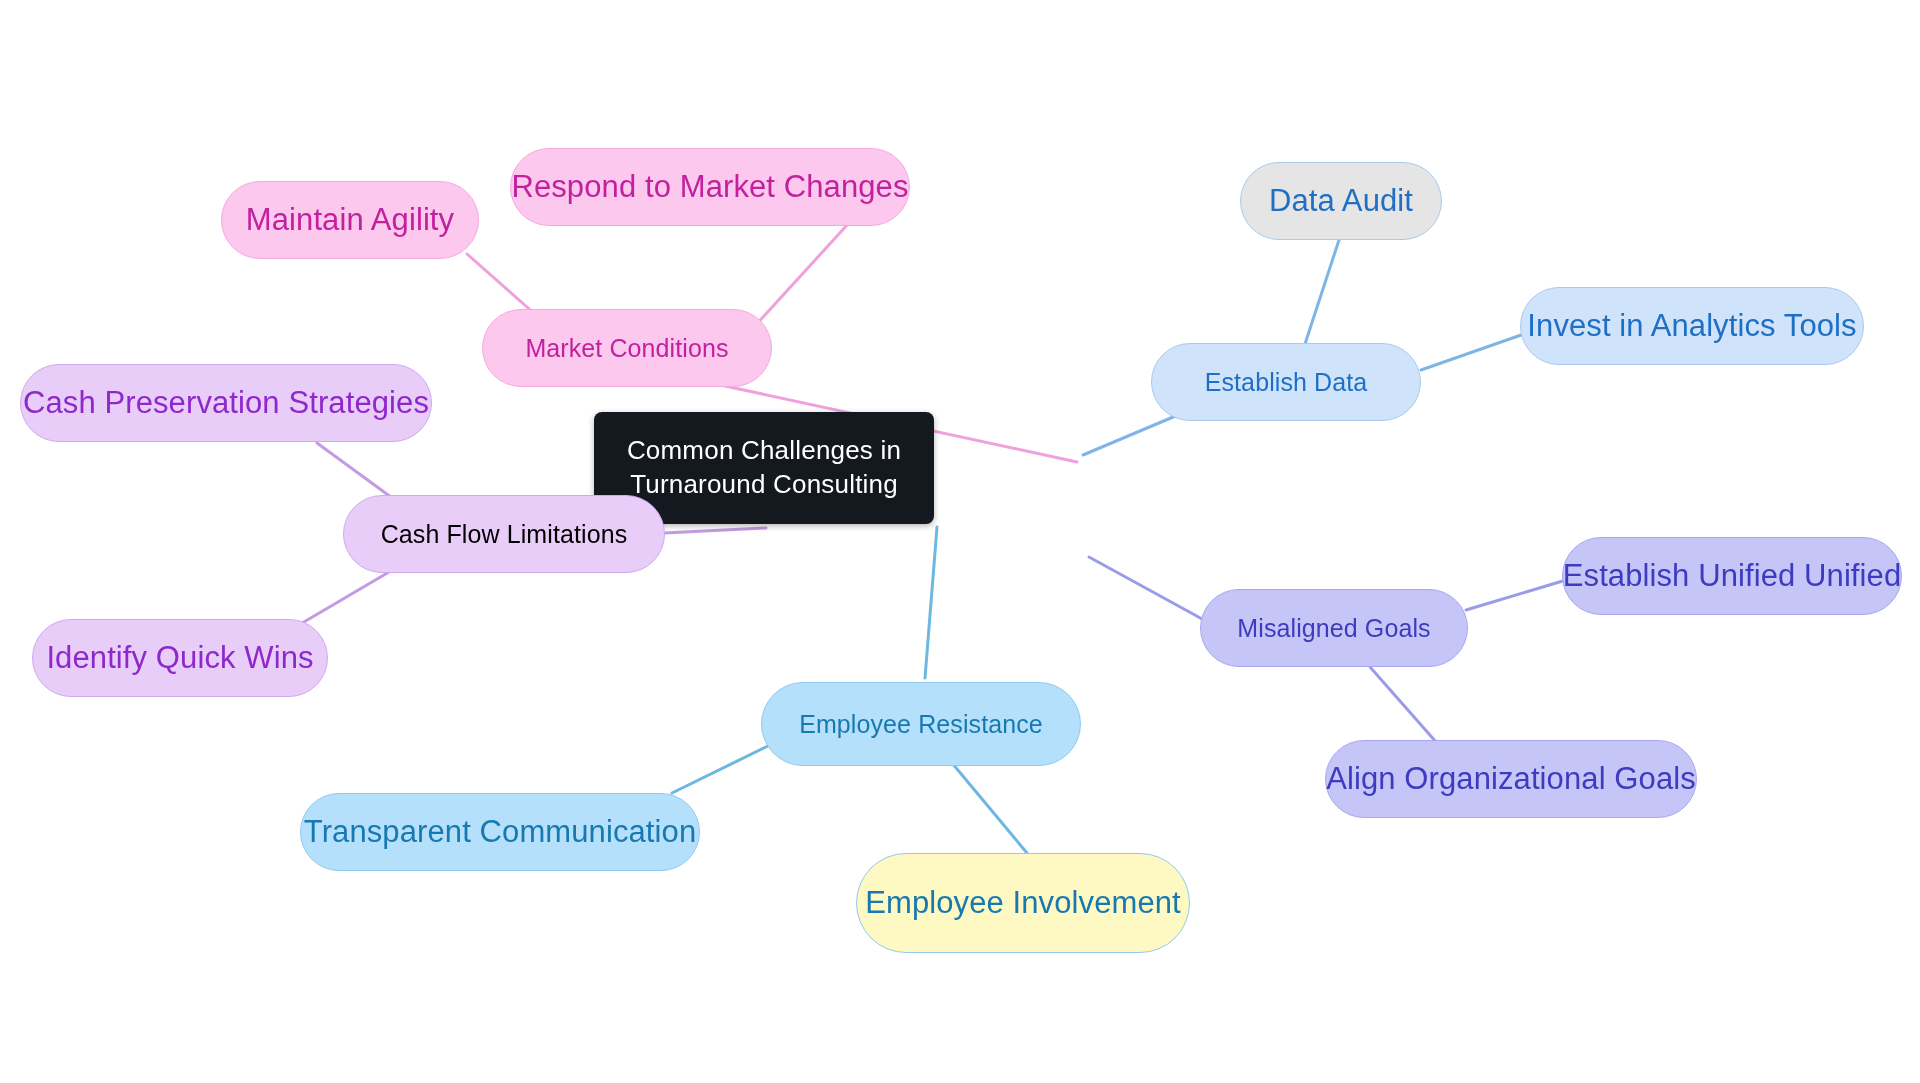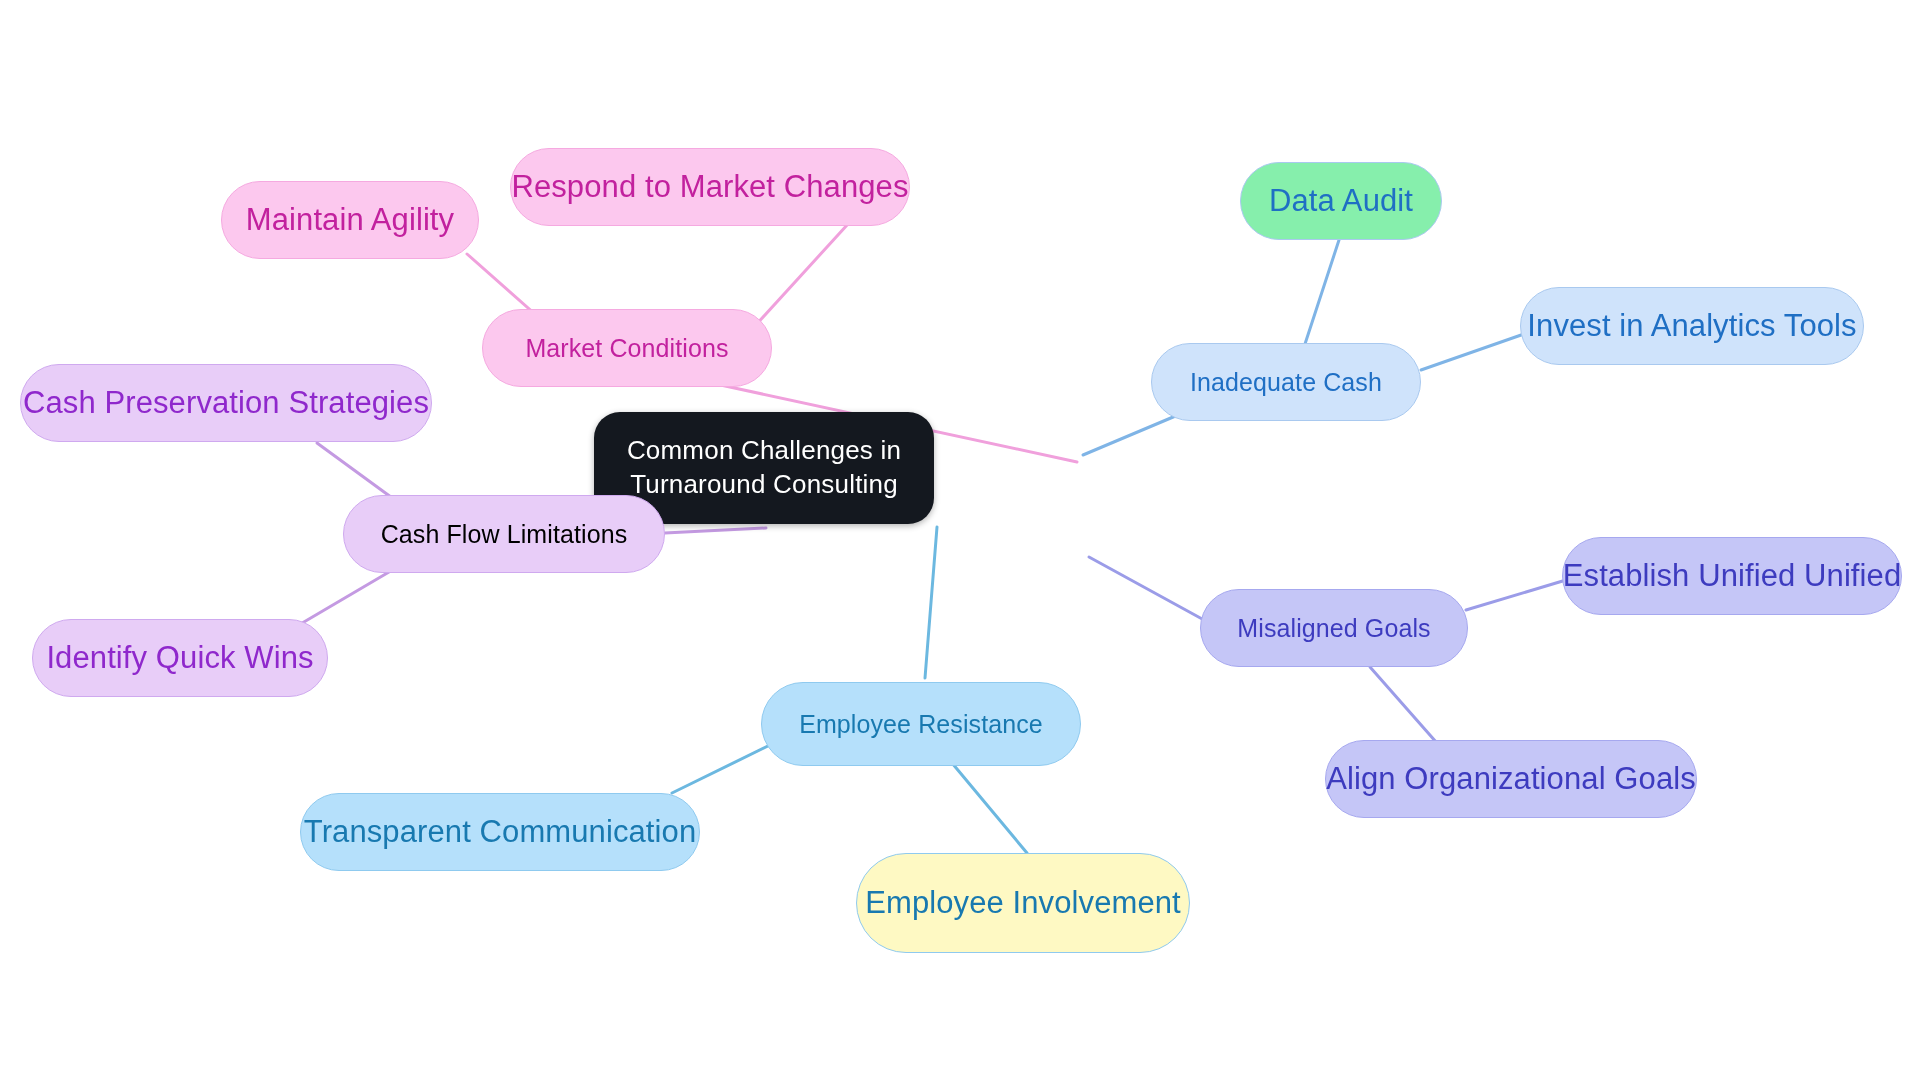--- a/index.html
+++ b/index.html
@@ -34,21 +34,21 @@
     justify-content: center;
     text-align: center;
     border-radius: 999px;
     border-style: solid;
     border-width: 1.5px;
     white-space: pre;
     line-height: 1.28;
     letter-spacing: 0.1px;
   }
   .node-root {
-    border-radius: 26px;
+    border-radius: 8px;
     border-width: 0;
     color: #ffffff;
     font-size: 26px;
     letter-spacing: 0.2px;
     line-height: 1.3;
     box-shadow: 0 2px 6px rgba(0,0,0,0.30);
   }
   .node-branch { font-size: 25px; }
   .node-leaf   { font-size: 31px; }
 </style>
@@ -72,25 +72,25 @@
       <line x1="766" y1="528" x2="665" y2="533" stroke="#c49ae2" stroke-width="3" stroke-linecap="round"></line>
       <line x1="395" y1="500" x2="317" y2="443" stroke="#c49ae2" stroke-width="3" stroke-linecap="round"></line>
       <line x1="389" y1="572" x2="292" y2="629" stroke="#c49ae2" stroke-width="3" stroke-linecap="round"></line>
     </svg>
   <div id="node-layer">
       <div class="node node-root" style="left: 594px; top: 412px; width: 340px; height: 112px; background: rgb(20, 24, 31); color: rgb(255, 255, 255);"><span>Common Challenges in
 Turnaround Consulting</span></div>
       <div class="node node-branch" style="left: 482px; top: 309px; width: 290px; height: 78px; background: rgb(252, 200, 238); color: rgb(194, 33, 158); border-color: rgb(245, 169, 224);"><span>Market Conditions</span></div>
       <div class="node node-leaf" style="left: 221px; top: 181px; width: 258px; height: 78px; background: rgb(252, 200, 238); color: rgb(194, 33, 158); border-color: rgb(245, 169, 224);"><span>Maintain Agility</span></div>
       <div class="node node-leaf" style="left: 510px; top: 148px; width: 400px; height: 78px; background: rgb(252, 200, 238); color: rgb(194, 33, 158); border-color: rgb(245, 169, 224);"><span>Respond to Market Changes</span></div>
-      <div class="node node-branch" style="left: 1151px; top: 343px; width: 270px; height: 78px; background: rgb(207, 227, 251); color: rgb(31, 111, 196); border-color: rgb(169, 201, 239);"><span>Inadequate Cash</span></div>
+      <div class="node node-branch" style="left: 1151px; top: 343px; width: 270px; height: 78px; background: rgb(207, 227, 251); color: rgb(31, 111, 196); border-color: rgb(169, 201, 239);"><span>Establish Data</span></div>
       <div class="node node-branch" style="left: 1200px; top: 589px; width: 268px; height: 78px; background: rgb(197, 198, 247); color: rgb(61, 59, 191); border-color: rgb(166, 168, 239);"><span>Misaligned Goals</span></div>
       <div class="node node-branch" style="left: 761px; top: 682px; width: 320px; height: 84px; background: rgb(181, 224, 251); color: rgb(24, 121, 176); border-color: rgb(143, 202, 239);"><span>Employee Resistance</span></div>
       <div class="node node-branch" style="left: 343px; top: 495px; width: 322px; height: 78px; background: rgb(232, 205, 248); color: #000000; border-color: rgb(207, 169, 239);"><span>Cash Flow Limitations</span></div>
-      <div class="node node-leaf" style="left: 1240px; top: 162px; width: 202px; height: 78px; background: #86efac; color: rgb(31, 111, 196); border-color: rgb(169, 201, 239);"><span>Data Audit</span></div>
+      <div class="node node-leaf" style="left: 1240px; top: 162px; width: 202px; height: 78px; background: #e5e5e5; color: rgb(31, 111, 196); border-color: rgb(169, 201, 239);"><span>Data Audit</span></div>
       <div class="node node-leaf" style="left: 1520px; top: 287px; width: 344px; height: 78px; background: rgb(207, 227, 251); color: rgb(31, 111, 196); border-color: rgb(169, 201, 239);"><span>Invest in Analytics Tools</span></div>
       <div class="node node-leaf" style="left: 1562px; top: 537px; width: 340px; height: 78px; background: rgb(197, 198, 247); color: rgb(61, 59, 191); border-color: rgb(166, 168, 239);"><span>Establish Unified Unified</span></div>
       <div class="node node-leaf" style="left: 1325px; top: 740px; width: 372px; height: 78px; background: rgb(197, 198, 247); color: rgb(61, 59, 191); border-color: rgb(166, 168, 239);"><span>Align Organizational Goals</span></div>
       <div class="node node-leaf" style="left: 300px; top: 793px; width: 400px; height: 78px; background: rgb(181, 224, 251); color: rgb(24, 121, 176); border-color: rgb(143, 202, 239);"><span>Transparent Communication</span></div>
       <div class="node node-leaf" style="left: 856px; top: 853px; width: 334px; height: 100px; background: #fef9c3; color: rgb(24, 121, 176); border-color: rgb(143, 202, 239);"><span>Employee Involvement</span></div>
       <div class="node node-leaf" style="left: 20px; top: 364px; width: 412px; height: 78px; background: rgb(232, 205, 248); color: rgb(143, 40, 204); border-color: rgb(207, 169, 239);"><span>Cash Preservation Strategies</span></div>
       <div class="node node-leaf" style="left: 32px; top: 619px; width: 296px; height: 78px; background: rgb(232, 205, 248); color: rgb(143, 40, 204); border-color: rgb(207, 169, 239);"><span>Identify Quick Wins</span></div>
     </div>
 </div>
 

